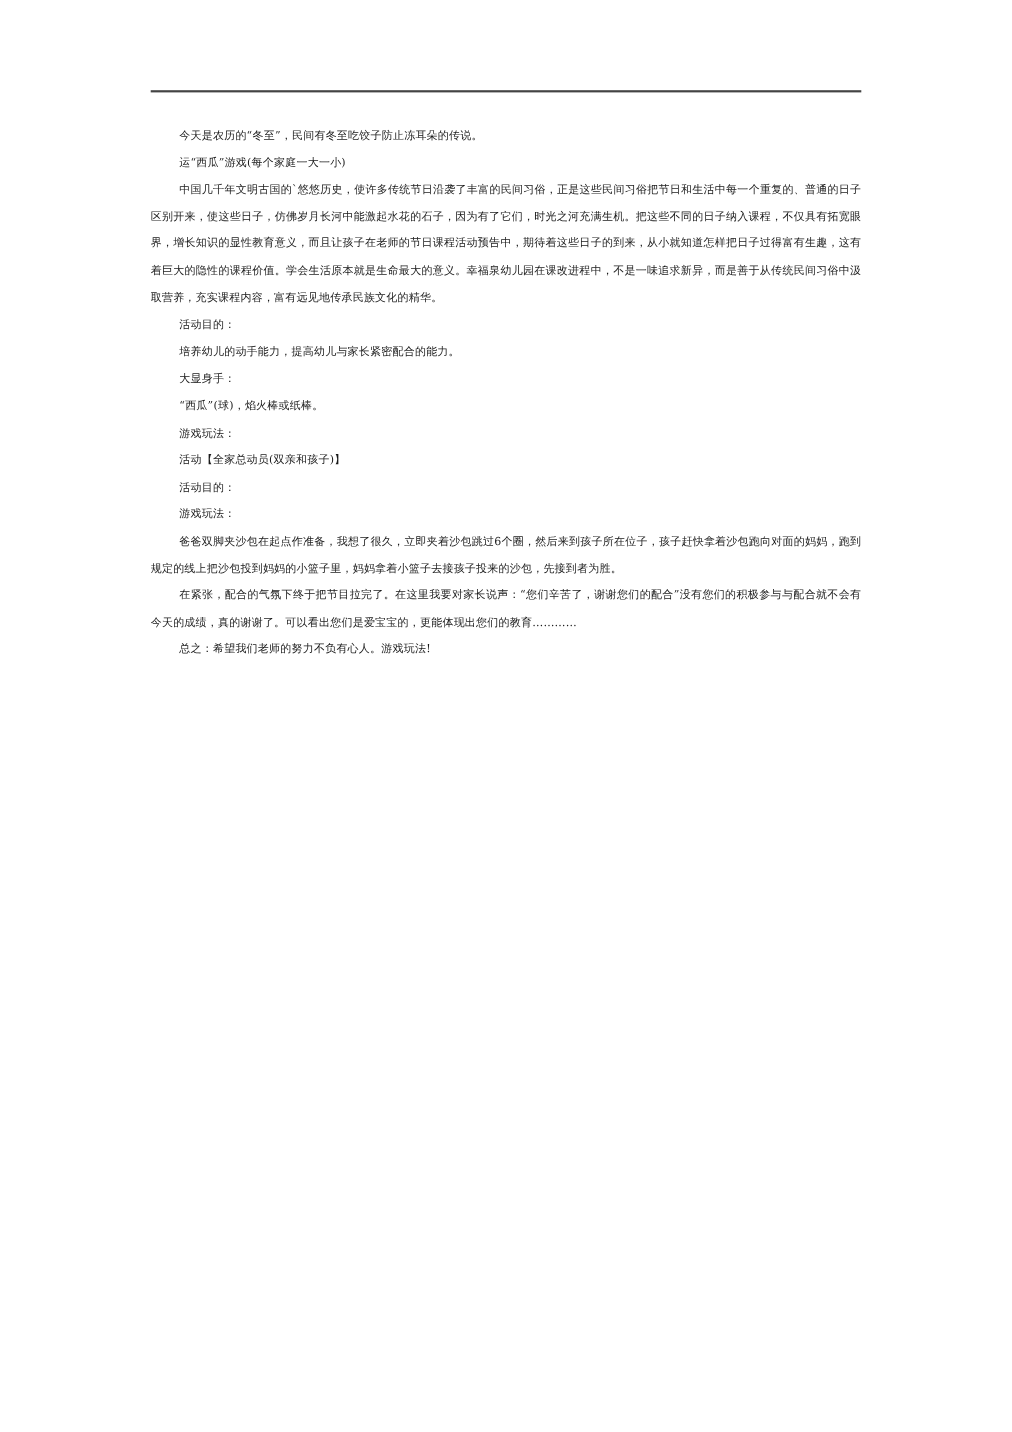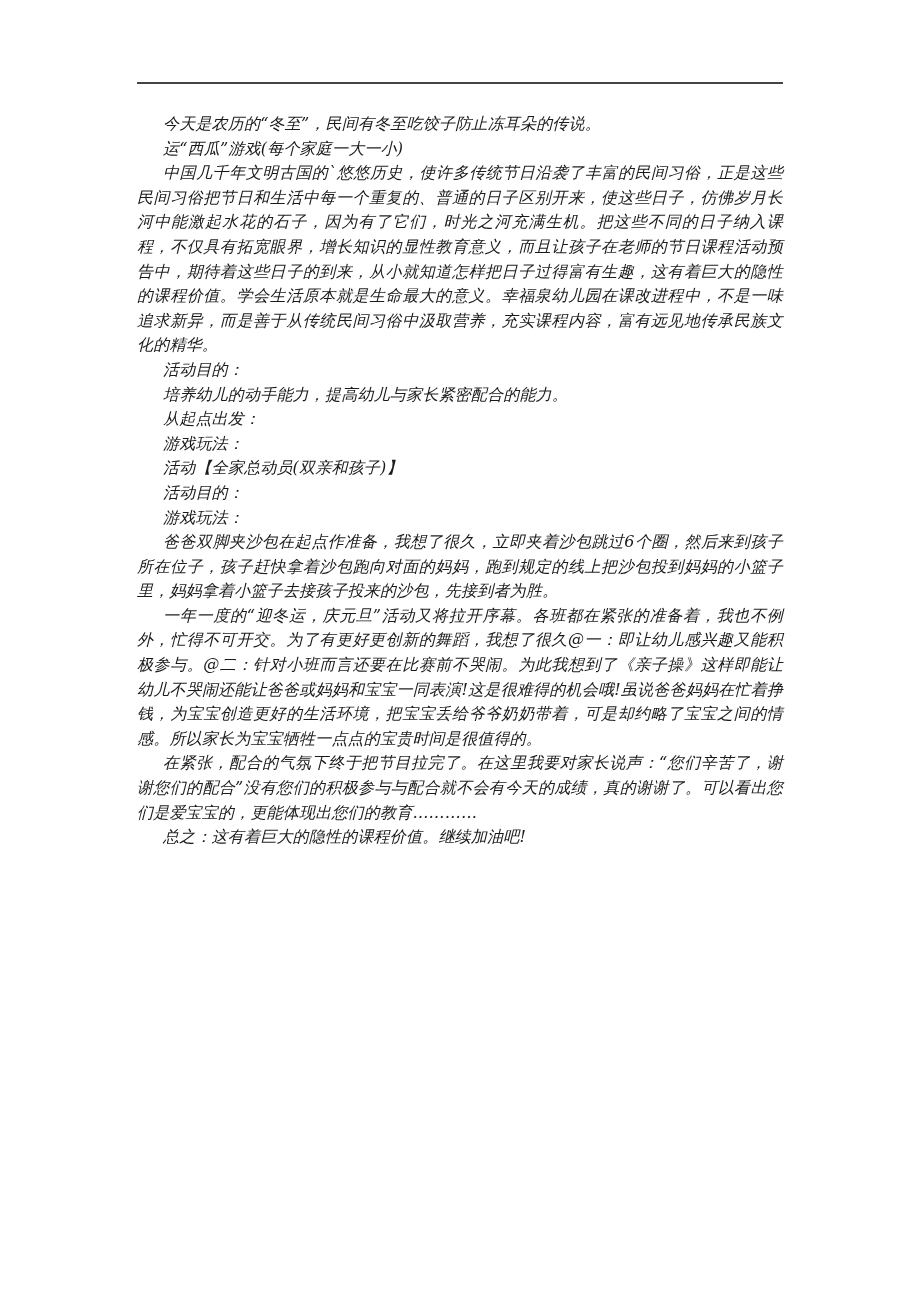--- a/index.html
+++ b/index.html
@@ -1,36 +1,36 @@
 <!DOCTYPE html>
 <html><head>
 <meta charset="utf-8">
 <style>
   html, body { margin: 0; padding: 0; background: #ffffff; }
   body { width: 920px; height: 1302px; position: relative; overflow: hidden;
          font-family: "DejaVu Serif", "Liberation Serif", serif; color: #1a1a1a; }
   .rule { position: absolute; left: 137px; top: 82px; width: 646px; height: 0;
           border-top: 2px solid #444; }
   .content { position: absolute; left: 137px; top: 112px; width: 646px; }
-  .para { margin: 0; font-size: 16px; line-height: 24.6px; text-indent: 26px;
-          text-align: justify; letter-spacing: 0.2px; word-break: break-all; font-style: italic; }
+  .para { margin: 0; font-size: 10px; line-height: 24.6px; text-indent: 26px;
+          text-align: justify; letter-spacing: 0.2px; word-break: break-all; }
 </style>
 </head>
 <body>
 
 <div class="rule"></div>
 
 <div class="content">
   <p class="para">今天是农历的“冬至”，民间有冬至吃饺子防止冻耳朵的传说。</p>
   <p class="para">运“西瓜”游戏(每个家庭一大一小)</p>
   <p class="para">中国几千年文明古国的`悠悠历史，使许多传统节日沿袭了丰富的民间习俗，正是这些民间习俗把节日和生活中每一个重复的、普通的日子区别开来，使这些日子，仿佛岁月长河中能激起水花的石子，因为有了它们，时光之河充满生机。把这些不同的日子纳入课程，不仅具有拓宽眼界，增长知识的显性教育意义，而且让孩子在老师的节日课程活动预告中，期待着这些日子的到来，从小就知道怎样把日子过得富有生趣，这有着巨大的隐性的课程价值。学会生活原本就是生命最大的意义。幸福泉幼儿园在课改进程中，不是一味追求新异，而是善于从传统民间习俗中汲取营养，充实课程内容，富有远见地传承民族文化的精华。</p>
   <p class="para">活动目的：</p>
   <p class="para">培养幼儿的动手能力，提高幼儿与家长紧密配合的能力。</p>
-  <p class="para">从起点出发：</p>
+  <p class="para">大显身手：</p>
+  <p class="para">“西瓜”(球)，焰火棒或纸棒。</p>
   <p class="para">游戏玩法：</p>
   <p class="para">活动【全家总动员(双亲和孩子)】</p>
   <p class="para">活动目的：</p>
   <p class="para">游戏玩法：</p>
   <p class="para">爸爸双脚夹沙包在起点作准备，我想了很久，立即夹着沙包跳过6个圈，然后来到孩子所在位子，孩子赶快拿着沙包跑向对面的妈妈，跑到规定的线上把沙包投到妈妈的小篮子里，妈妈拿着小篮子去接孩子投来的沙包，先接到者为胜。</p>
-  <p class="para">一年一度的“迎冬运，庆元旦”活动又将拉开序幕。各班都在紧张的准备着，我也不例外，忙得不可开交。为了有更好更创新的舞蹈，我想了很久@一：即让幼儿感兴趣又能积极参与。@二：针对小班而言还要在比赛前不哭闹。为此我想到了《亲子操》这样即能让幼儿不哭闹还能让爸爸或妈妈和宝宝一同表演!这是很难得的机会哦!虽说爸爸妈妈在忙着挣钱，为宝宝创造更好的生活环境，把宝宝丢给爷爷奶奶带着，可是却约略了宝宝之间的情感。所以家长为宝宝牺牲一点点的宝贵时间是很值得的。</p>
   <p class="para">在紧张，配合的气氛下终于把节目拉完了。在这里我要对家长说声：“您们辛苦了，谢谢您们的配合”没有您们的积极参与与配合就不会有今天的成绩，真的谢谢了。可以看出您们是爱宝宝的，更能体现出您们的教育…………</p>
-  <p class="para">总之：这有着巨大的隐性的课程价值。继续加油吧!</p>
+  <p class="para">总之：希望我们老师的努力不负有心人。游戏玩法!</p>
 </div>
 
 </body></html>

